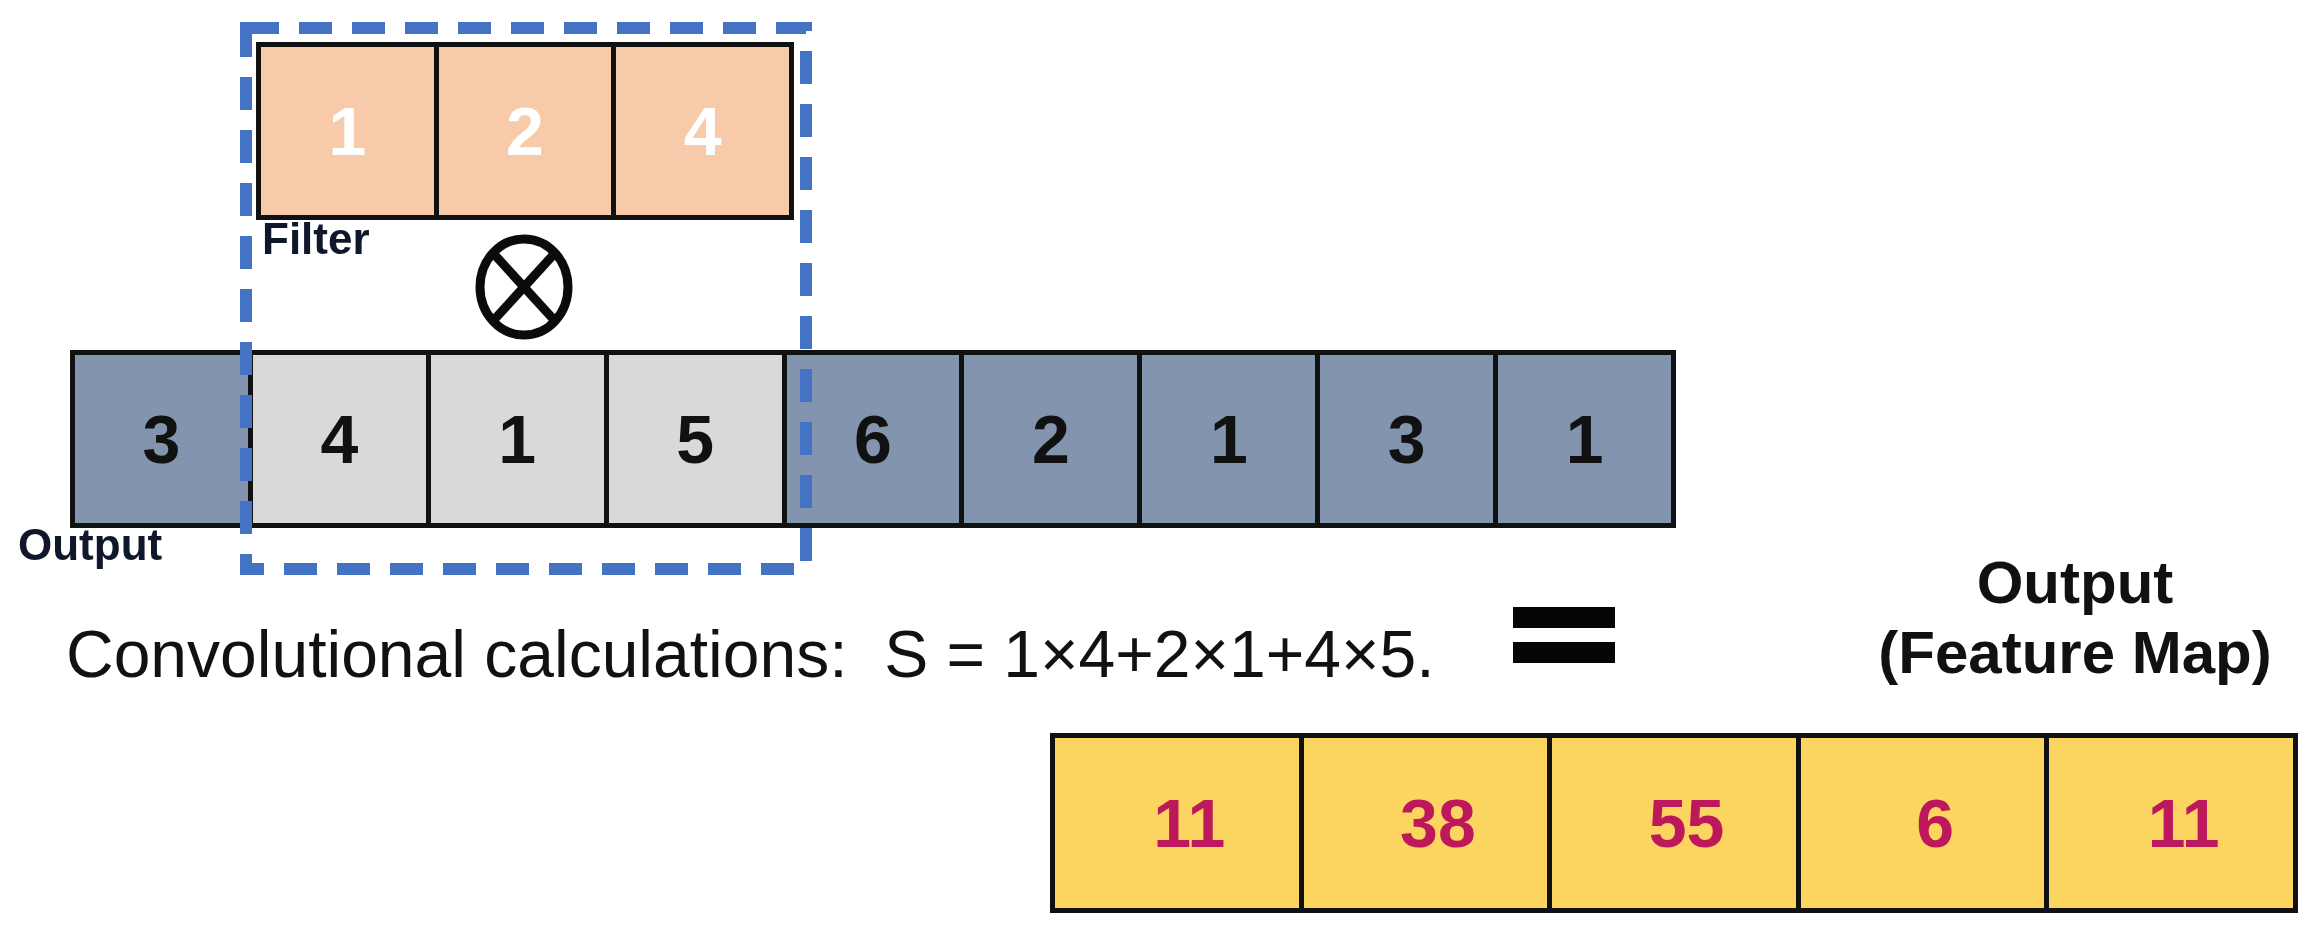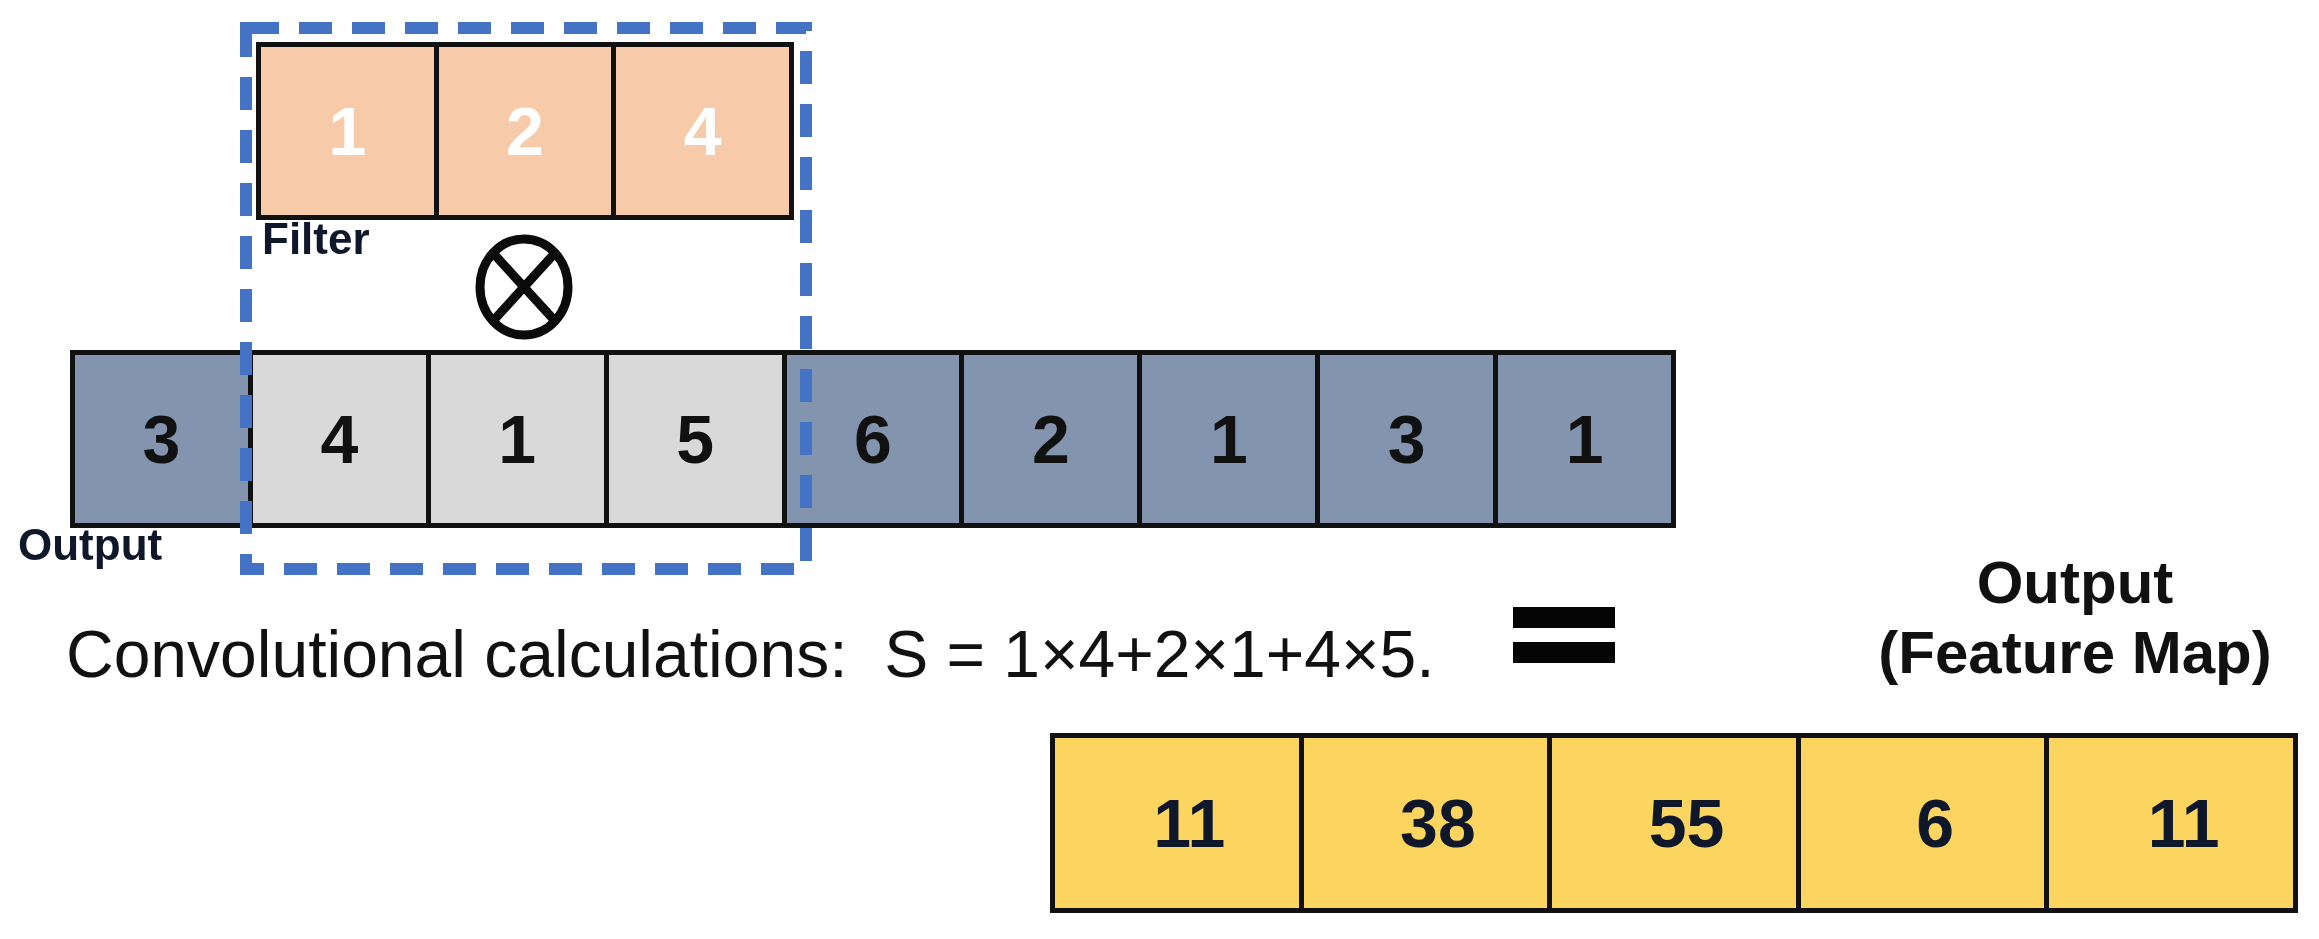--- a/index.html
+++ b/index.html
@@ -13,21 +13,21 @@
   .cell:first-child{border-left:none;}
 
   .filter-row{left:256px;top:42px;width:538px;height:178px;}
   .filter-row .cell{background:#F7CBA9;color:#ffffff;}
 
   .input-row{left:70px;top:350px;width:1606px;height:178px;}
   .input-row .cell{background:#8294AE;color:#111111;}
   .input-row .cell.hl{background:#D9D9D9;}
 
   .output-row{left:1050px;top:733px;width:1248px;height:180px;}
-  .output-row .cell{background:#FBD55F;color:#0f172a;padding-left:25px;}
+  .output-row .cell{background:#FBD55F;color:#be185d;padding-left:25px;}
 
   .label{position:absolute;font-size:44px;font-weight:700;color:#0f172a;white-space:pre;}
   .filter-label{left:262px;top:214px;}
   .input-label{left:18px;top:520px;}
 
   .calc-line{position:absolute;left:66px;top:616px;font-size:66px;font-weight:400;
              color:#111111;white-space:pre;}
 
   .equals{position:absolute;left:1513px;top:607px;width:102px;}
   .equals .bar{width:102px;height:21px;background:#050505;}

